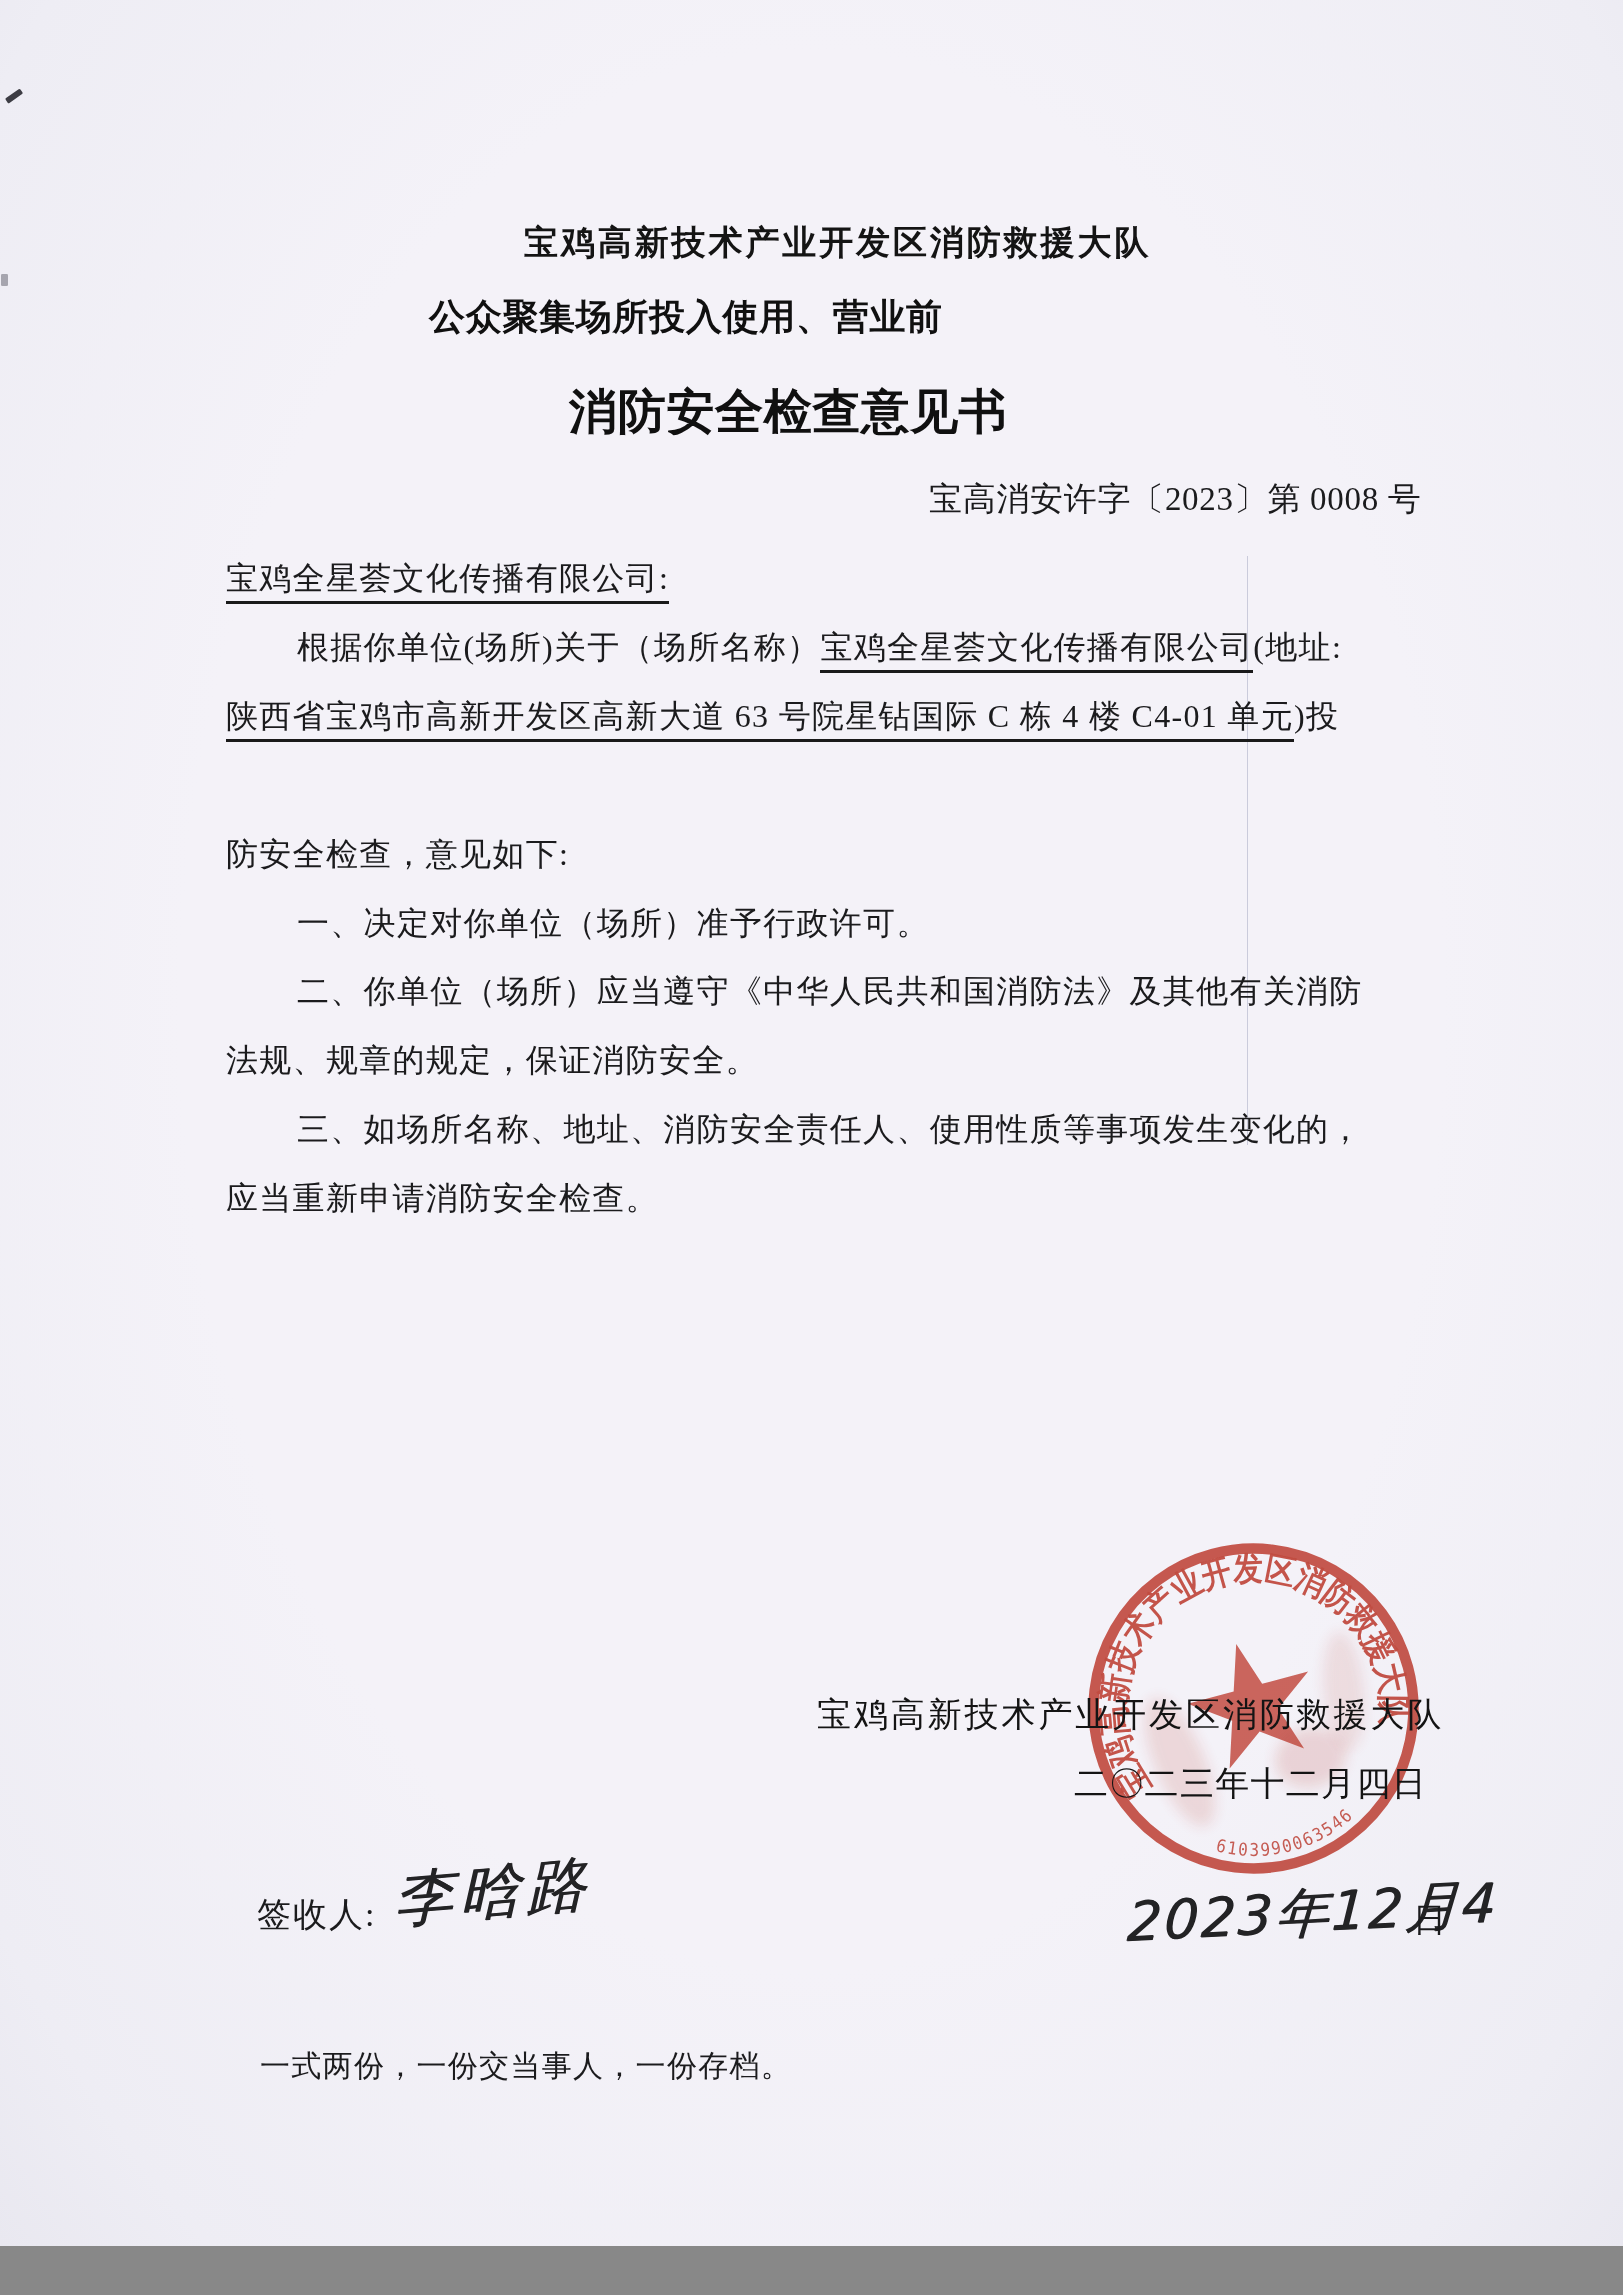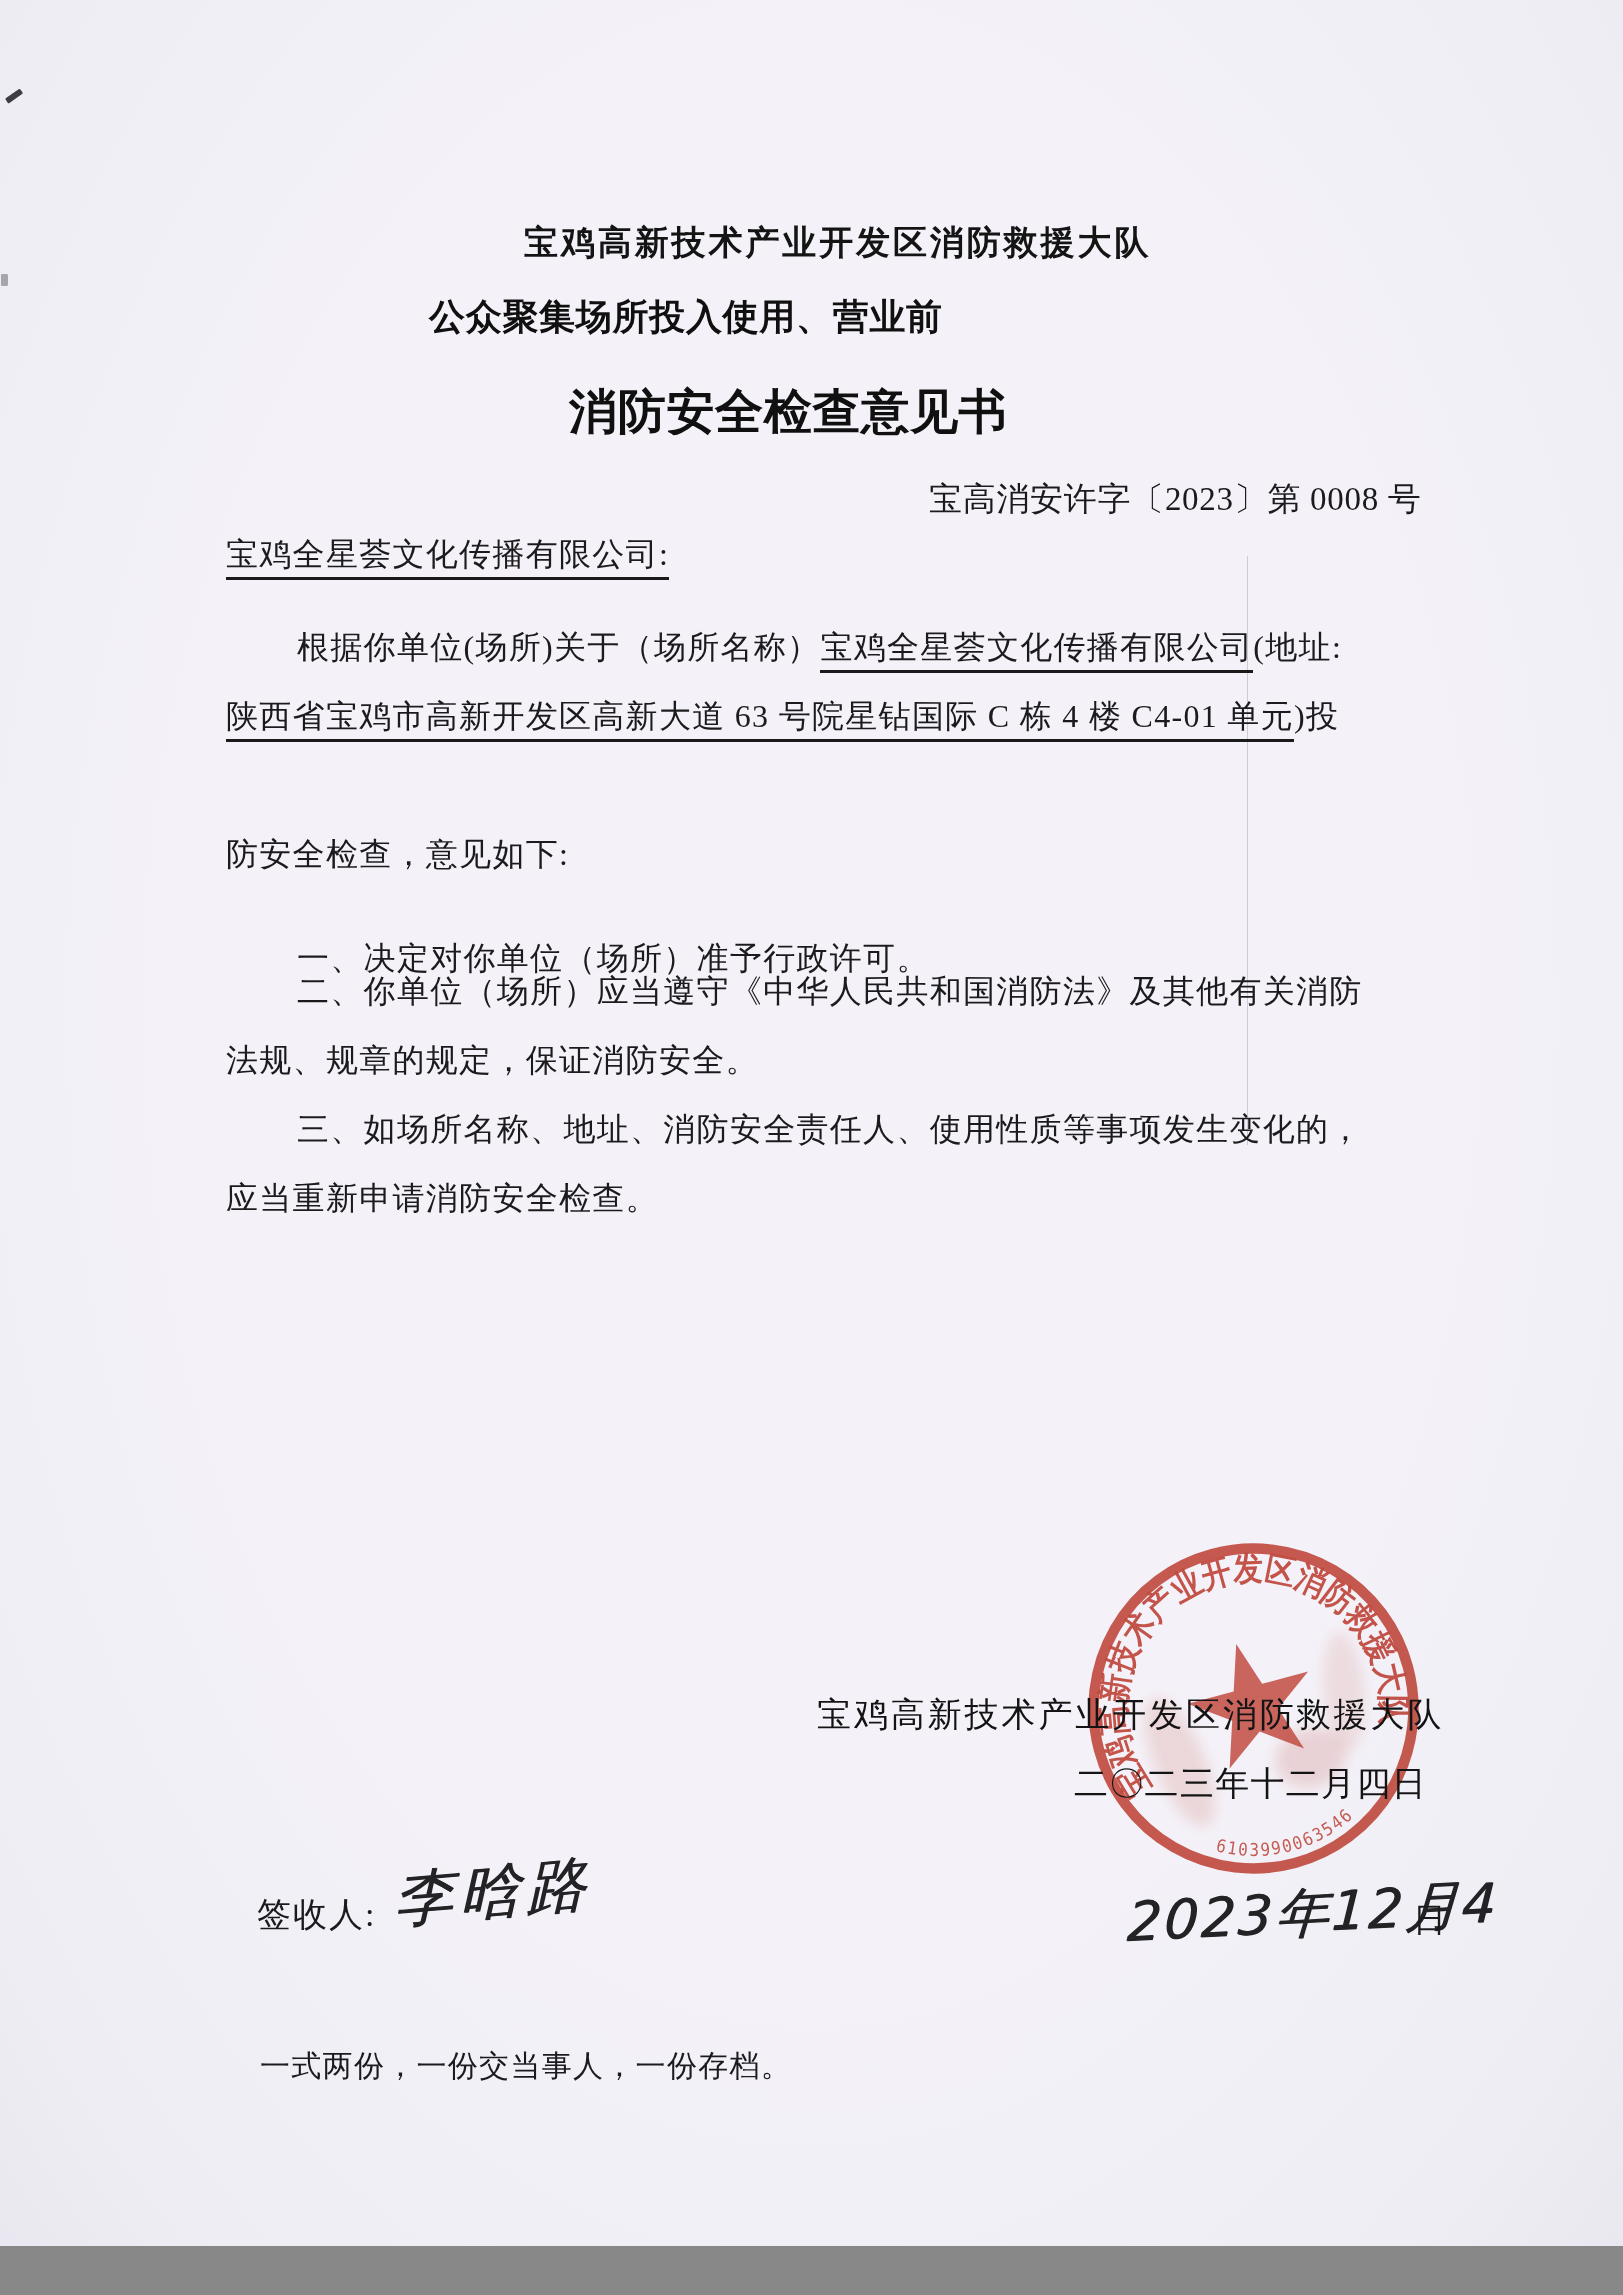--- a/index.html
+++ b/index.html
@@ -20,23 +20,23 @@
     font-family:"Liberation Sans","DejaVu Sans",sans-serif; white-space:pre; color:#101010;
   }
   .title2 {
     top:380px; left:569px; font-size:48px; font-weight:700; letter-spacing:0.7px;
     font-family:"Liberation Sans","DejaVu Sans",sans-serif; white-space:pre; color:#101010;
   }
   .doc-number { top:477px; left:929px; font-size:33px; letter-spacing:0.7px; white-space:pre;text-align:right; }
   .bodyline { left:226px; font-size:32px; letter-spacing:1.3px; white-space:pre; line-height:41px; }
   .indent { padding-left:71px; }
   .u { border-bottom:3.3px solid #1a1a1a; padding-bottom:4.6px; }
-  .addressee { top:534px; }
+  .addressee { top:558px; }
   .l1 { top:627px; } .l2 { top:696px; } .l3 { top:765px; } .l4 { top:834px; }
-  .l5 { top:903px;margin-top:35px; } .l6 { top:971px;text-align:center; } .l7 { top:1040px; } .l8 { top:1109px; }
+  .l5 { top:903px; } .l6 { top:971px;text-align:center; } .l7 { top:1040px; } .l8 { top:1109px; }
   .l9 { top:1178px; }
   .unit-name { top:1692px; left:817px; font-size:34px; letter-spacing:2.9px; white-space:pre; color:#141414; }
   .date-cn { top:1761px; left:1074px; font-size:34px; letter-spacing:1.3px; white-space:pre; color:#141414; }
   .receiver-label { top:1892px; left:257px; font-size:34px; letter-spacing:2px; white-space:pre; }
   .hand {
     font-family:"DejaVu Sans","Liberation Sans",sans-serif; font-style:italic;
     color:#232325; text-shadow:0.8px 0.5px 0 currentColor;
   }
   .signature { top:1852px; left:393px; font-size:60px; letter-spacing:6.5px; transform:rotate(-5deg) skewX(-4deg); white-space:pre; }
   .hand-date { top:1877px; left:1127px; font-size:54px; letter-spacing:2.6px; transform:rotate(-3deg) skewX(-6deg); white-space:pre; }

